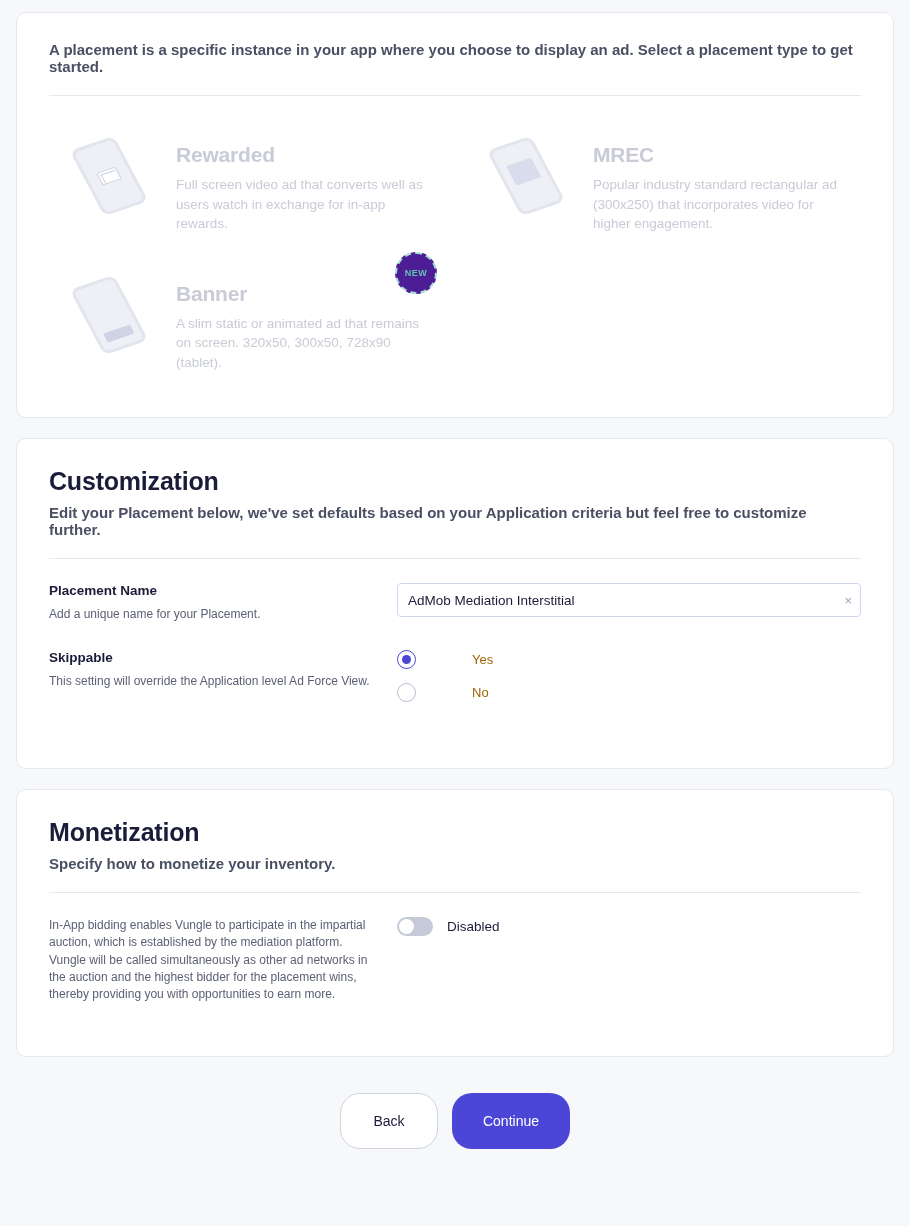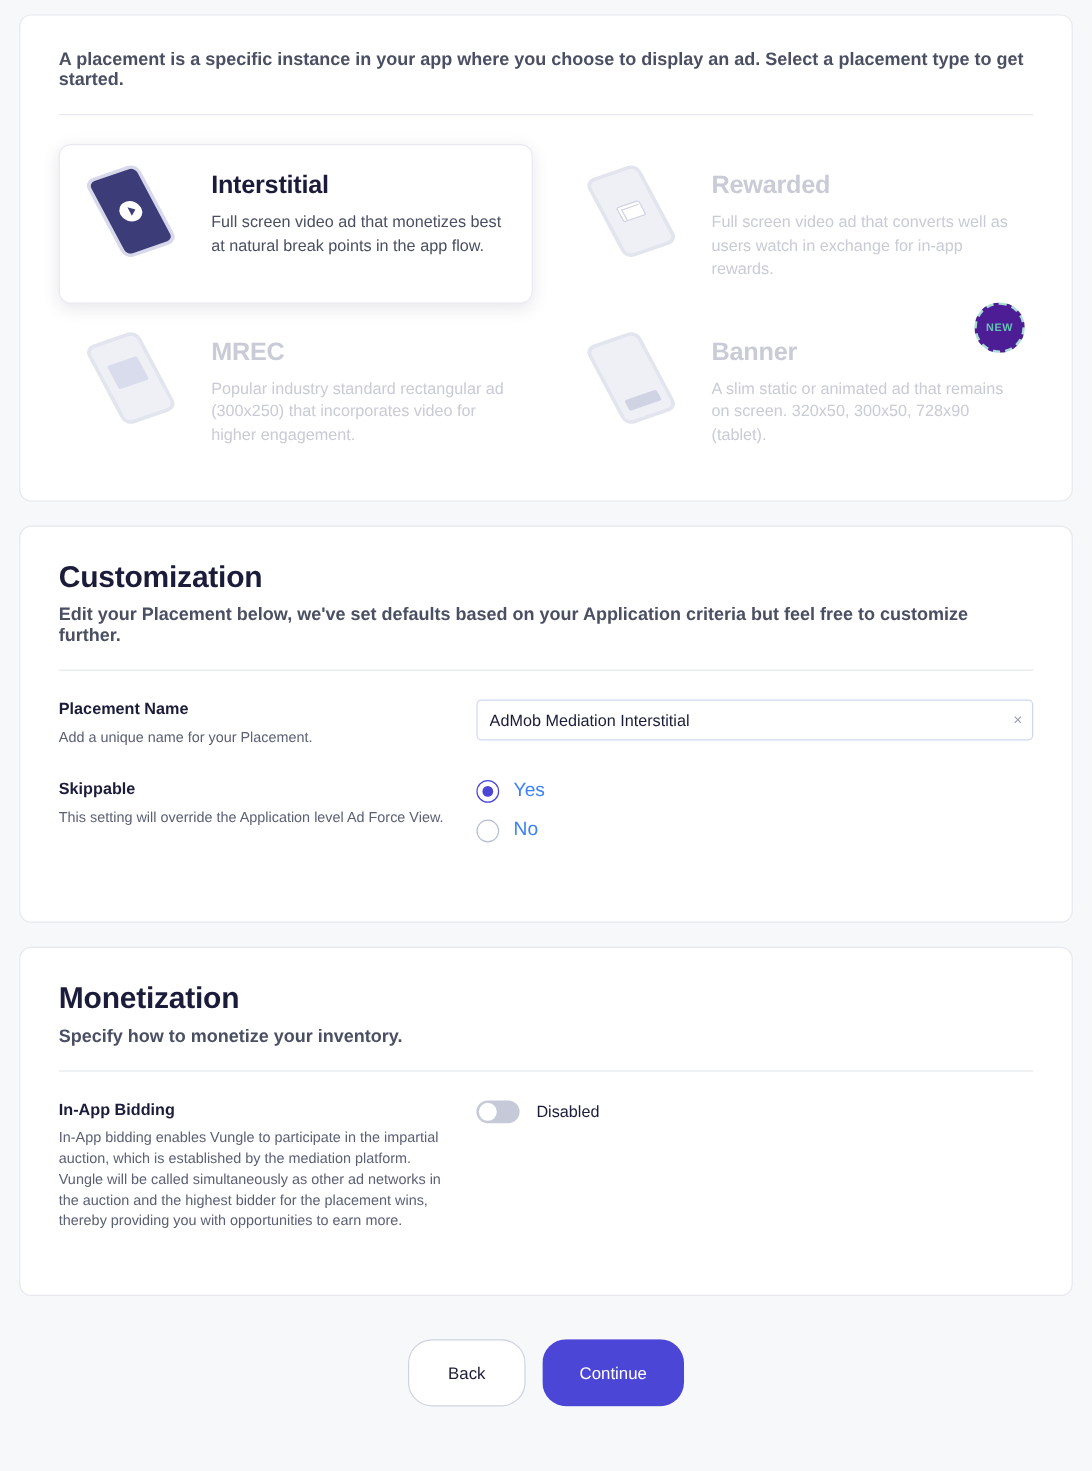--- a/index.html
+++ b/index.html
@@ -250,21 +250,21 @@
   .radio.checked { border-color: #4b46d6; }
   .radio.checked:after {
     content: "";
     position: absolute;
     left: 50%; top: 50%;
     width: 9px; height: 9px;
     margin: -4.5px 0 0 -4.5px;
     border-radius: 50%;
     background: #4b46d6;
   }
-  .radio-label { font-size: 16px; color: #3b82f6; }
+  .radio-label { font-size: 13px; color: #a16207; margin-left: 44px; }
 
   .toggle-line {
     display: flex;
     align-items: center;
     gap: 14px;
   }
   .toggle {
     width: 36px;
     height: 19px;
     border-radius: 10px;
@@ -312,33 +312,20 @@
 <body>
 
 <div class="page">
 
   <section class="card">
     <p class="card-sub">A placement is a specific instance in your app where you choose to display an ad. Select a placement type to get started.</p>
     <div class="divider"></div>
 
     <div class="placement-grid">
 
-      <div class="placement selected">
-        <div class="p-art">
-          <div class="phone dark">
-            <div class="screen-dot">
-                <div class="tri"></div>
-              </div>
-          </div>
-        </div>
-        <div class="p-text">
-          <div class="p-title">Interstitial</div>
-          <p class="p-desc">Full screen video ad that monetizes best at natural break points in the app flow.</p>
-        </div>
-      </div>
 
       <div class="placement muted">
         <div class="p-art">
           <div class="phone light">
             <div class="env"></div>
           </div>
         </div>
         <div class="p-text">
           <div class="p-title">Rewarded</div>
           <p class="p-desc">Full screen video ad that converts well as users watch in exchange for in-app rewards.</p>
@@ -409,21 +396,20 @@
     </div>
   </section>
 
   <section class="card">
     <h2 class="card-title">Monetization</h2>
     <p class="card-sub">Specify how to monetize your inventory.</p>
     <div class="divider"></div>
 
     <div class="form-row">
       <div class="form-label-col">
-        <div class="form-label">In-App Bidding</div>
         <p class="form-help">In-App bidding enables Vungle to participate in the impartial auction, which is established by the mediation platform. Vungle will be called simultaneously as other ad networks in the auction and the highest bidder for the placement wins, thereby providing you with opportunities to earn more.</p>
       </div>
       <div class="form-control-col">
         <div class="toggle-line">
           <span class="toggle">
               <span class="knob"></span>
             </span>
           <span class="toggle-label">Disabled</span>
         </div>
       </div>

